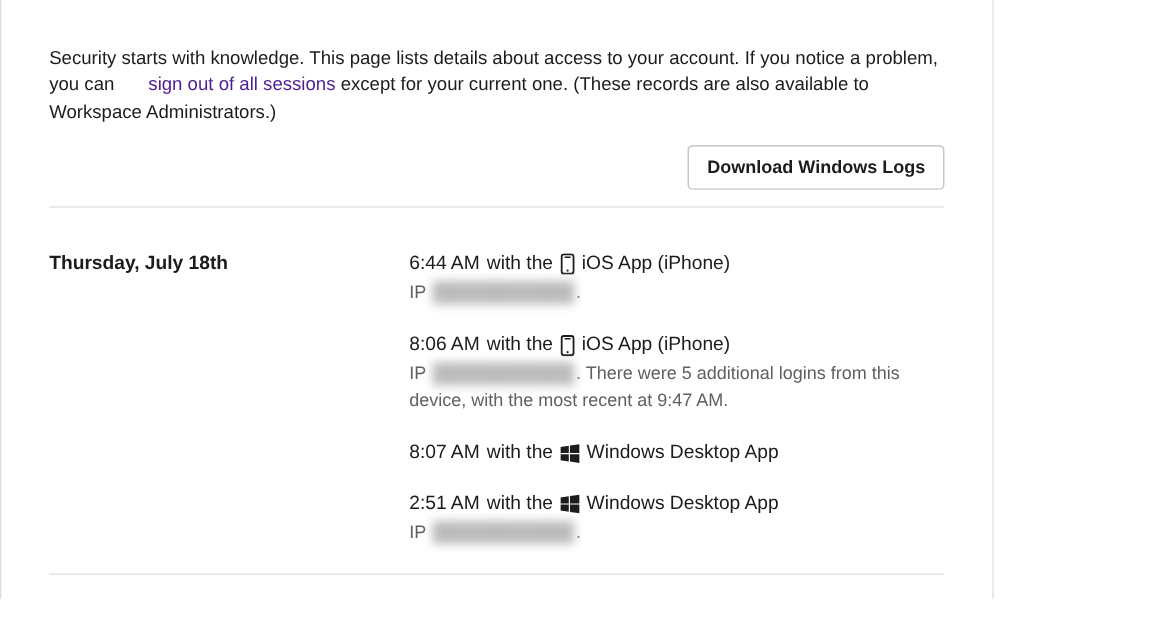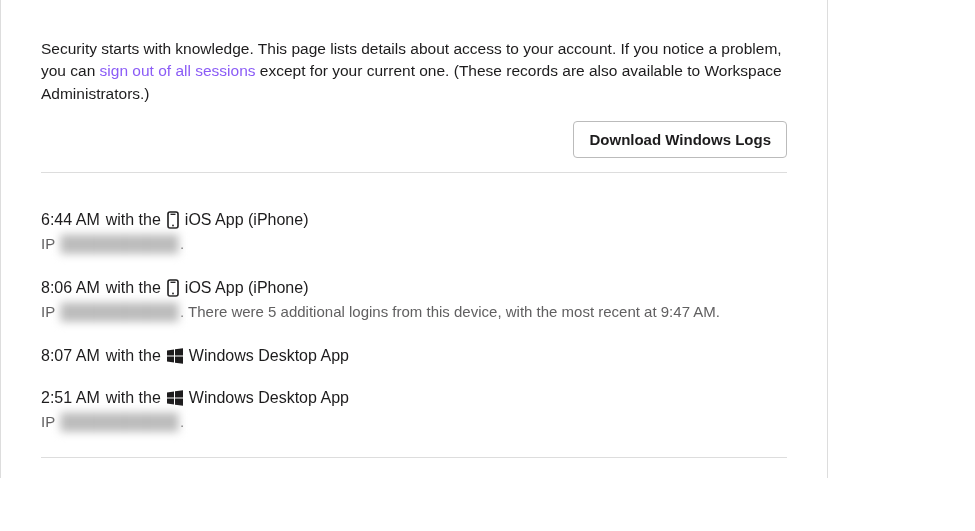--- a/index.html
+++ b/index.html
@@ -20,22 +20,23 @@
       margin: 0 0 0 0;
       width: 828px;
     }
     .intro {
       padding: 38px 40px 16px 40px;
       font-size: 15.5px;
       line-height: 1.45;
       color: #1d1c1d;
     }
     .intro a {
-      color: #8b5cf6;
+      color: #4c1d95;
       text-decoration: none;
+      margin-left: 24px;
     }
     .download-row {
       display: flex;
       justify-content: flex-end;
       padding: 0 40px 14px 40px;
     }
     .btn {
       background: #fff;
       border: 1px solid #bbb;
       border-radius: 4px;
@@ -102,20 +103,21 @@
     <span>Security starts with knowledge. This page lists details about access to your account. If you notice a problem, you can </span><a href="#">sign out of all sessions</a><span> except for your current one. (These records are also available to Workspace Administrators.)</span>
   </p>
 
   <div class="download-row">
     <button class="btn">Download Windows Logs</button>
   </div>
 
   <hr class="divider">
 
   <div class="day-block">
+    <div class="day-label">Thursday, July 18th</div>
     <div class="entries">
 
       <div class="entry">
         <div class="entry-title">
           <span class="time">6:44 AM</span>
             <span class="withthe"> with the </span>
           <span class="icon">
             <svg width="12" height="18" viewBox="0 0 12 18">
                 <rect x="1" y="1" width="10" height="16" rx="2" ry="2" fill="none" stroke="#1d1c1d" stroke-width="1.6"></rect>
                 <line x1="3.5" y1="3.3" x2="8.5" y2="3.3" stroke="#1d1c1d" stroke-width="1.3"></line>

